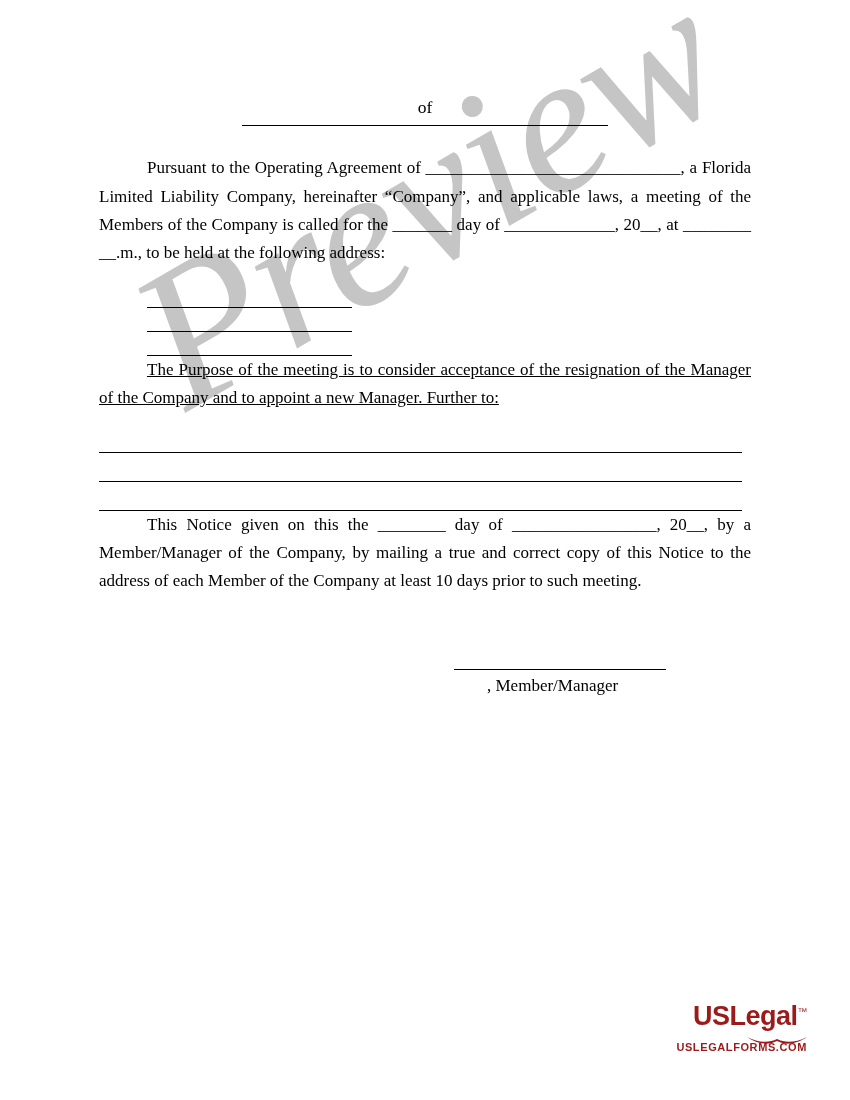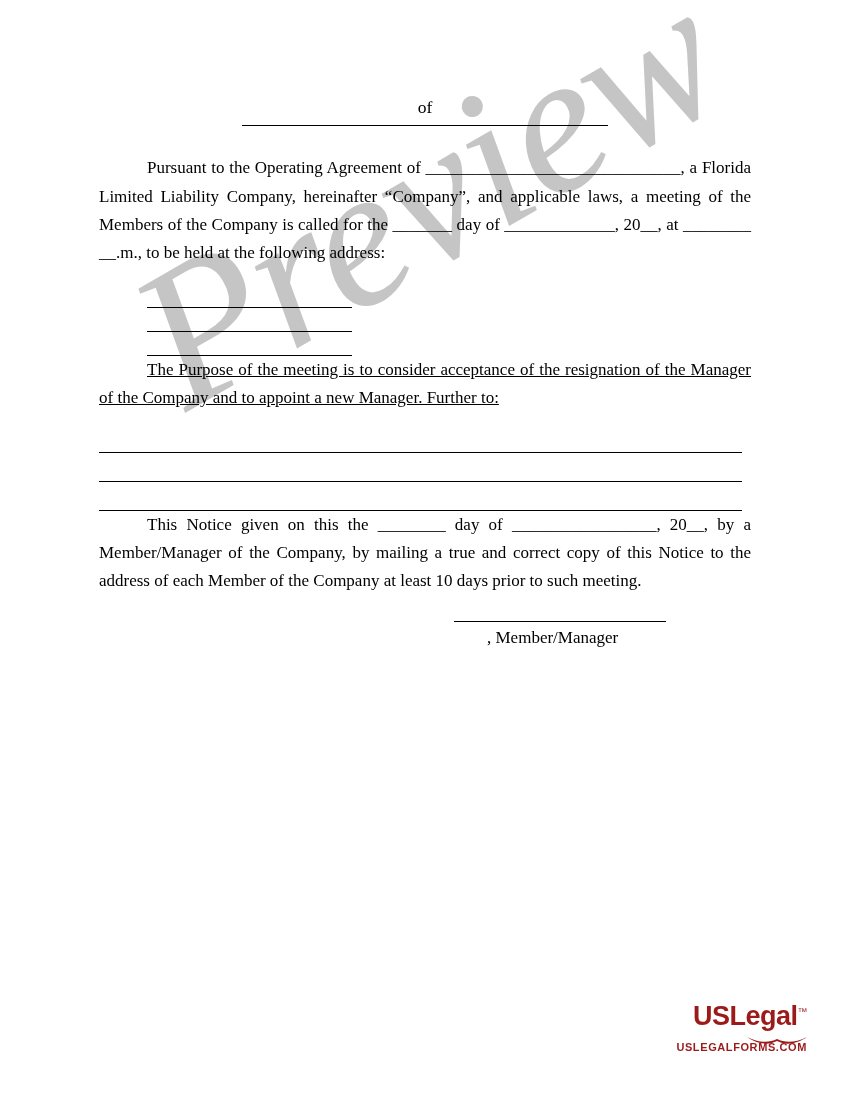--- a/index.html
+++ b/index.html
@@ -116,21 +116,21 @@
     width: 643px;
     border-bottom: 1.1px solid #000;
     height: 28px;
   }
 
   .notice-para {
     margin-top: 10px;
   }
 
   .sig-block {
-    margin-top: 24px;
+    margin-top: 72px;
     margin-left: 355px;
     width: 215px;
   }
   .sig-rule {
     width: 212px;
     border-bottom: 1.1px solid #000;
     height: 1px;
   }
   .sig-label {
     font-size: 17px;

